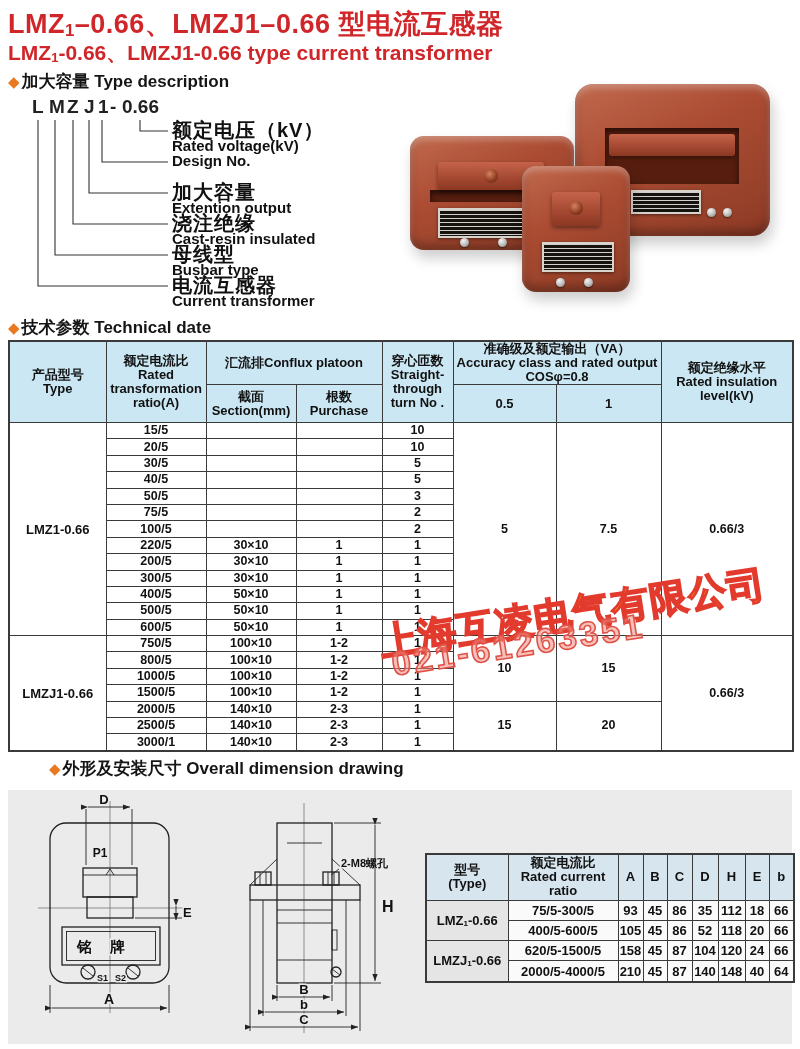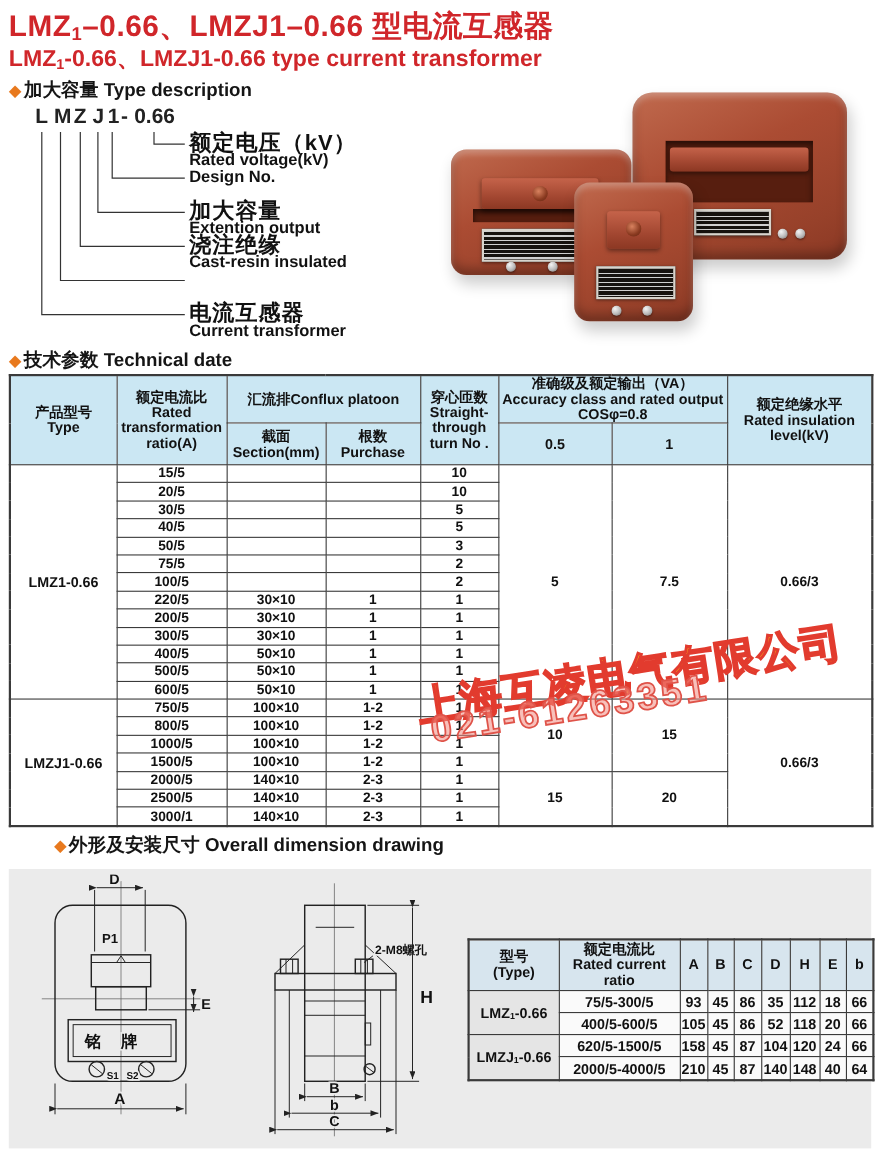--- a/index.html
+++ b/index.html
@@ -108,20 +108,24 @@
     <div class="tdg-item" style="top:57px">
         <div class="en">Design No.</div>
       </div>
     <div class="tdg-item" style="top:119px">
         <div class="zh">浇注绝缘</div>
         <div class="en">Cast-resin insulated</div>
       </div>
     <div class="tdg-item" style="top:88px">
         <div class="zh">加大容量</div>
         <div class="en">Extention output</div>
+      </div>
+    <div class="tdg-item" style="top:150px">
+        <div class="zh">母线型</div>
+        <div class="en">Busbar type</div>
       </div>
     <div class="tdg-item" style="top:181px">
         <div class="zh">电流互感器</div>
         <div class="en">Current transformer</div>
       </div>
   </div>
 
   <div class="photos">
     <div class="ct ct-large" style="left:175px;top:4px;width:195px;height:152px;z-index:1">
       <div class="bd"></div>

